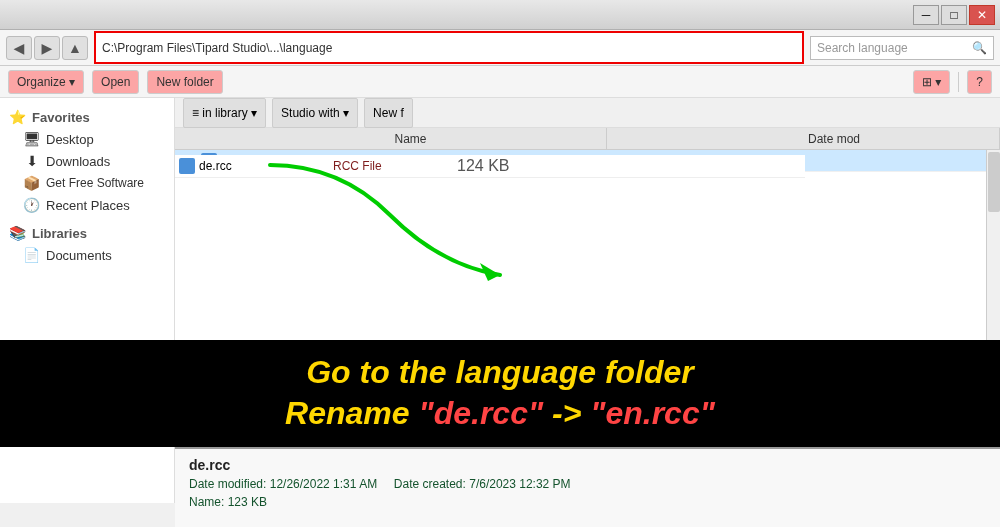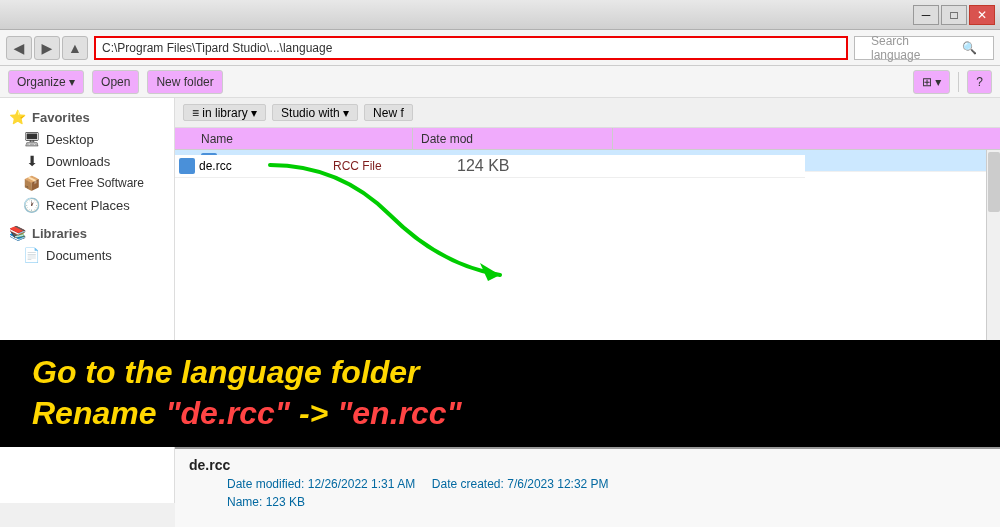--- a/index.html
+++ b/index.html
@@ -117,36 +117,36 @@
       display: flex;
       align-items: center;
       justify-content: center;
       font-size: 14px;
       cursor: pointer;
       color: #555;
     }
 
     .address-box {
       flex: 1;
-      height: 24px;
+      height: 33px;
       border: 2px solid #e00;
       background: white;
       padding: 2px 6px;
       font-size: 12px;
       color: #333;
       display: flex;
       align-items: center;
     }
 
     .search-box {
-      width: 140px;
+      width: 184px;
       height: 24px;
       border: 1px solid #bbb;
       background: white;
-      padding: 2px 16px;
+      padding: 2px 6px;
       font-size: 12px;
       color: #999;
       display: flex;
       align-items: center;
       gap: 4px;
     }
 
     
     .toolbar {
       height: 32px;
@@ -156,21 +156,21 @@
       align-items: center;
       padding: 0 8px;
       gap: 8px;
       position: relative;
       z-index: 10;
     }
 
     .toolbar-btn {
       height: 24px;
       padding: 0 8px;
-      background: #f0abfc;
+      background: #fca5a5;
       border: 1px solid #ccc;
       border-radius: 3px;
       font-size: 12px;
       cursor: pointer;
       display: flex;
       align-items: center;
       gap: 3px;
       color: #333;
     }
 
@@ -237,38 +237,39 @@
       background: #f0f0f0;
       border-bottom: 1px solid #ddd;
       display: flex;
       align-items: center;
       padding: 0 8px;
       gap: 6px;
       font-size: 12px;
     }
 
     .file-toolbar-btn {
-      height: 17px;
+      height: 30px;
       padding: 0 8px;
       background: #e0e0e0;
       border: 1px solid #ccc;
       border-radius: 2px;
       font-size: 12px;
       cursor: pointer;
       display: flex;
       align-items: center;
       gap: 3px;
     }
 
     
     .file-list-header {
       display: flex;
-      background: #f0abfc;
+      background: #e5e5e5;
       border-bottom: 1px solid #ccc;
       height: 22px;
+      justify-content: space-between;
     }
 
     .file-col {
       padding: 3px 8px;
       font-size: 12px;
       color: #333;
       border-right: 1px solid #ccc;
       display: flex;
       align-items: center;
     }
@@ -328,35 +329,35 @@
       z-index: 10;
     }
 
     .bottom-panel .file-name {
       font-size: 14px;
       font-weight: bold;
       color: #222;
     }
 
     .bottom-panel .file-details {
-      color: #0369a1;
+      color: #14532d;
       margin-top: 2px;
       line-height: 1.5;
-      margin-left: 38px;
     }
 
     
     .instruction-banner {
       position: absolute;
       bottom: 80px;
       left: 0;
       right: 0;
       background: #000;
       padding: 12px 32px;
       z-index: 20;
+      text-align: center;
     }
 
     .instruction-line {
       font-size: 32px;
       font-weight: 900;
       line-height: 1.3;
       font-style: italic;
     }
     .inst-yellow { color: #ffd700; }
     .inst-red { color: #ff4444; }

